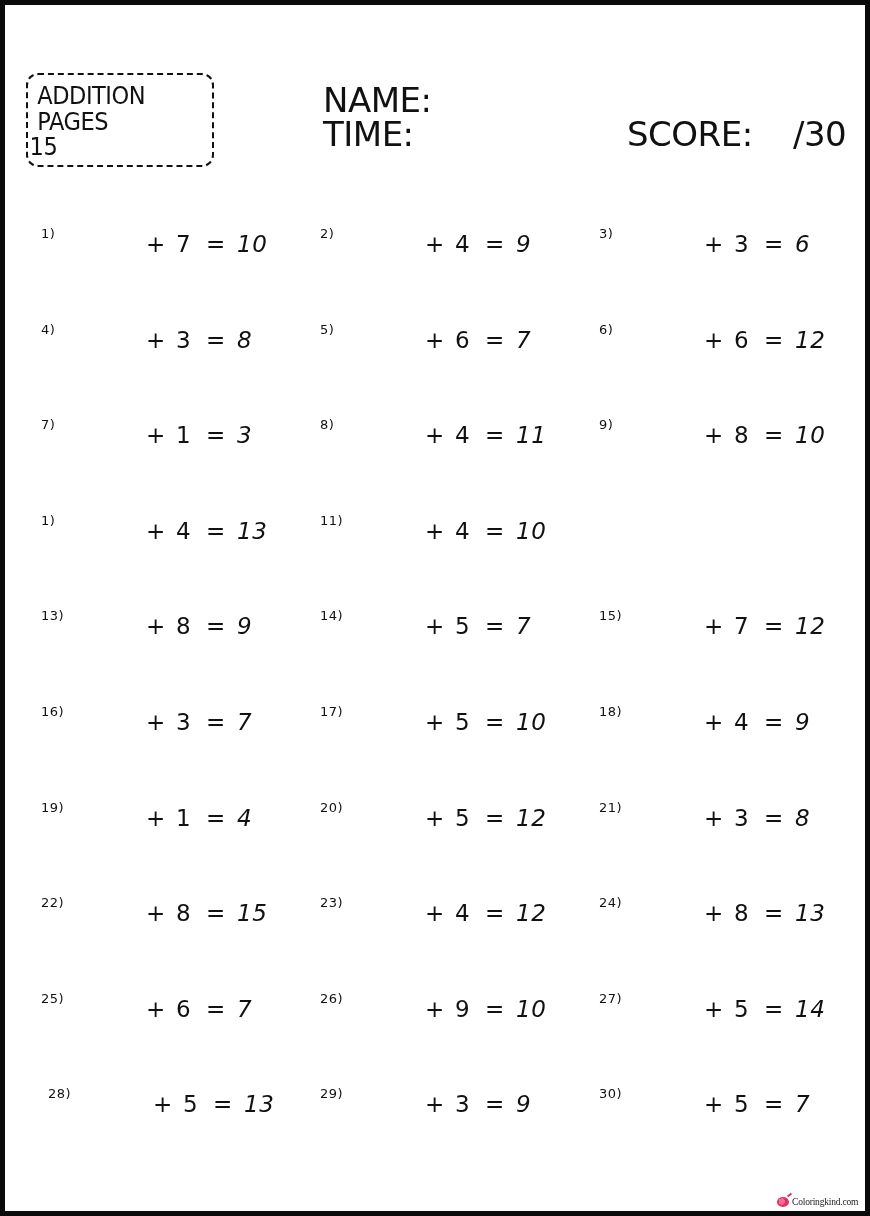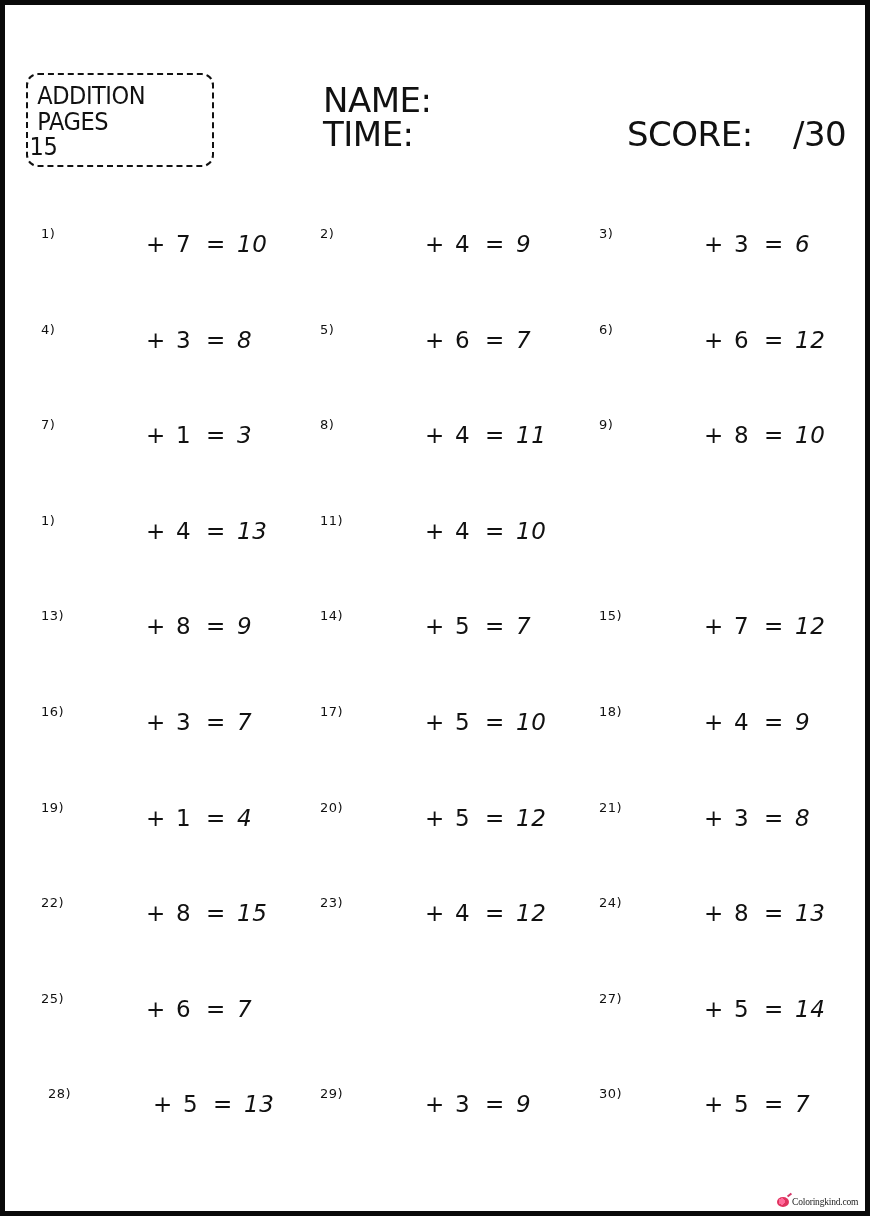--- a/index.html
+++ b/index.html
@@ -195,20 +195,25 @@
       <div class="problem" style="left: 594px; top: 895.2px; width: 260px;">
         <span class="pnum">24)</span>
         <span class="blank" style="position:absolute;left:40px;top:0;width:60px;height:28px;"></span>
         <div class="expr" style="left:105px"><span class="op">+</span><span class="addend">8</span><span class="eq">=</span><span class="sum">13</span></div>
       </div>
       <div class="problem" style="left: 36px; top: 990.8px; width: 260px;">
         <span class="pnum">25)</span>
         <span class="blank" style="position:absolute;left:40px;top:0;width:60px;height:28px;"></span>
         <div class="expr" style="left:105px"><span class="op">+</span><span class="addend">6</span><span class="eq">=</span><span class="sum">7</span></div>
       </div>
+      <div class="problem" style="left: 315px; top: 990.8px; width: 260px;">
+        <span class="pnum">26)</span>
+        <span class="blank" style="position:absolute;left:40px;top:0;width:60px;height:28px;"></span>
+        <div class="expr" style="left:105px"><span class="op">+</span><span class="addend">9</span><span class="eq">=</span><span class="sum">10</span></div>
+      </div>
       <div class="problem" style="left: 594px; top: 990.8px; width: 260px;">
         <span class="pnum">27)</span>
         <span class="blank" style="position:absolute;left:40px;top:0;width:60px;height:28px;"></span>
         <div class="expr" style="left:105px"><span class="op">+</span><span class="addend">5</span><span class="eq">=</span><span class="sum">14</span></div>
       </div>
       <div class="problem" style="left: 43px; top: 1086.4px; width: 260px;">
         <span class="pnum">28)</span>
         <span class="blank" style="position:absolute;left:40px;top:0;width:60px;height:28px;"></span>
         <div class="expr" style="left:105px"><span class="op">+</span><span class="addend">5</span><span class="eq">=</span><span class="sum">13</span></div>
       </div>

